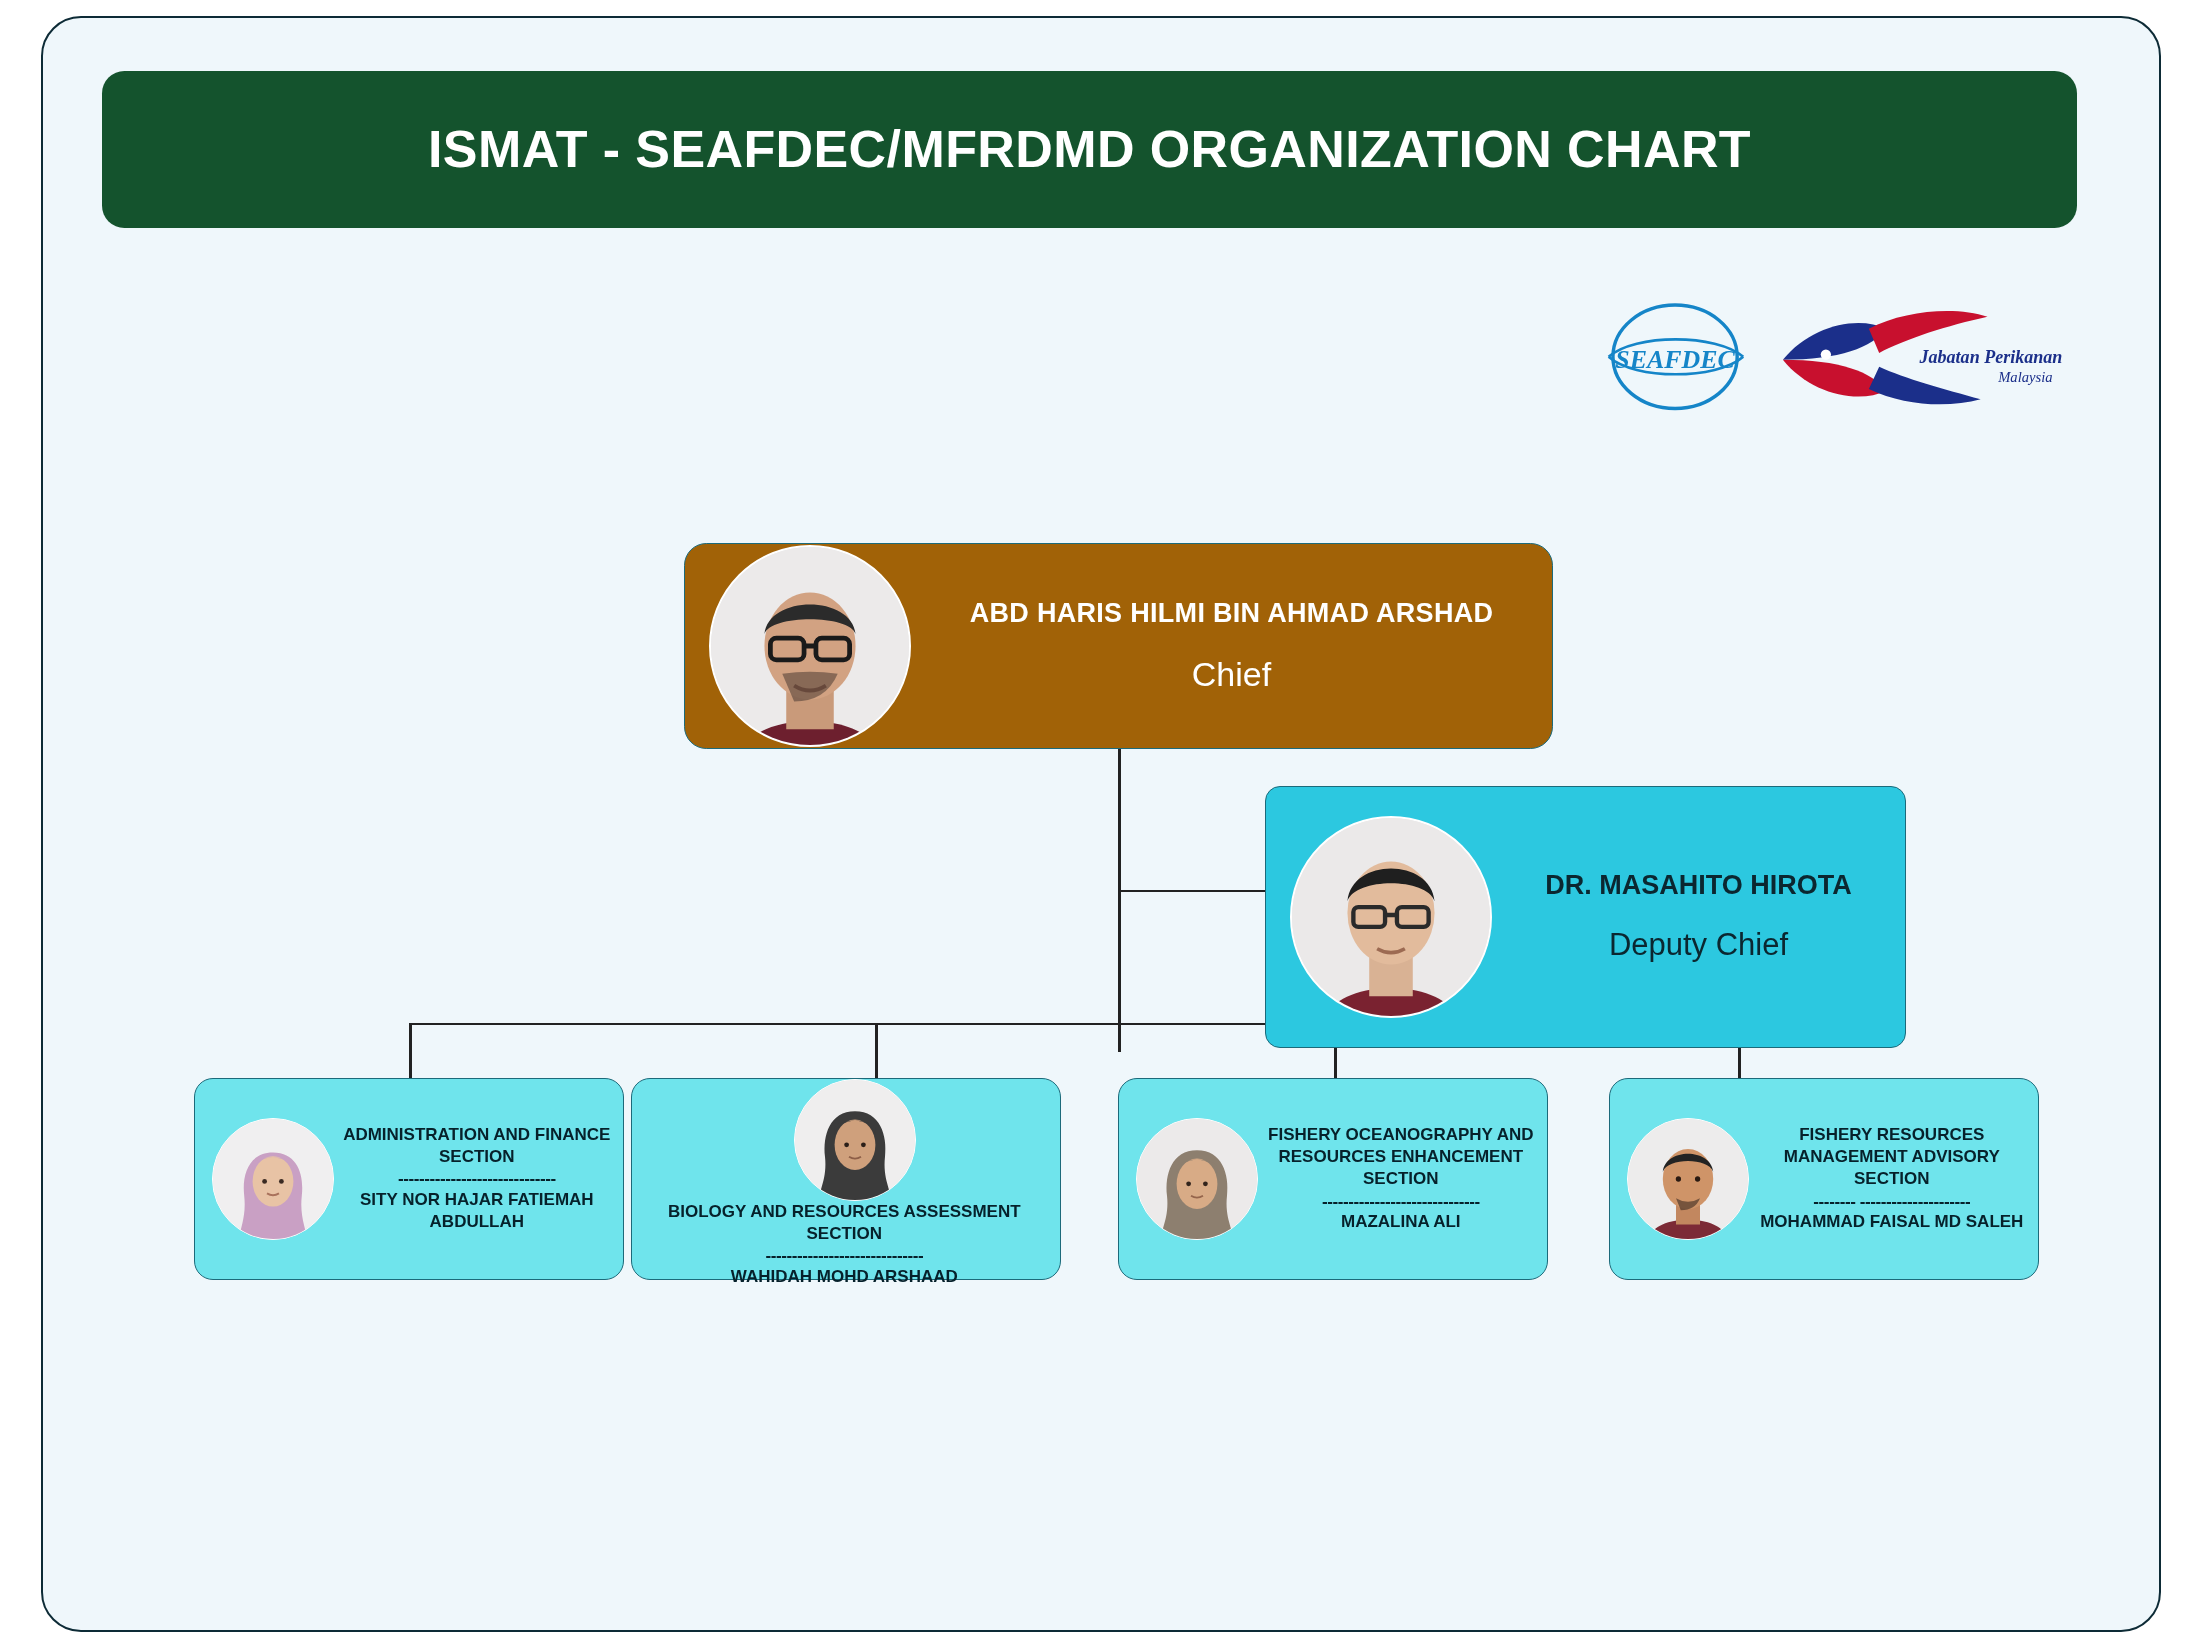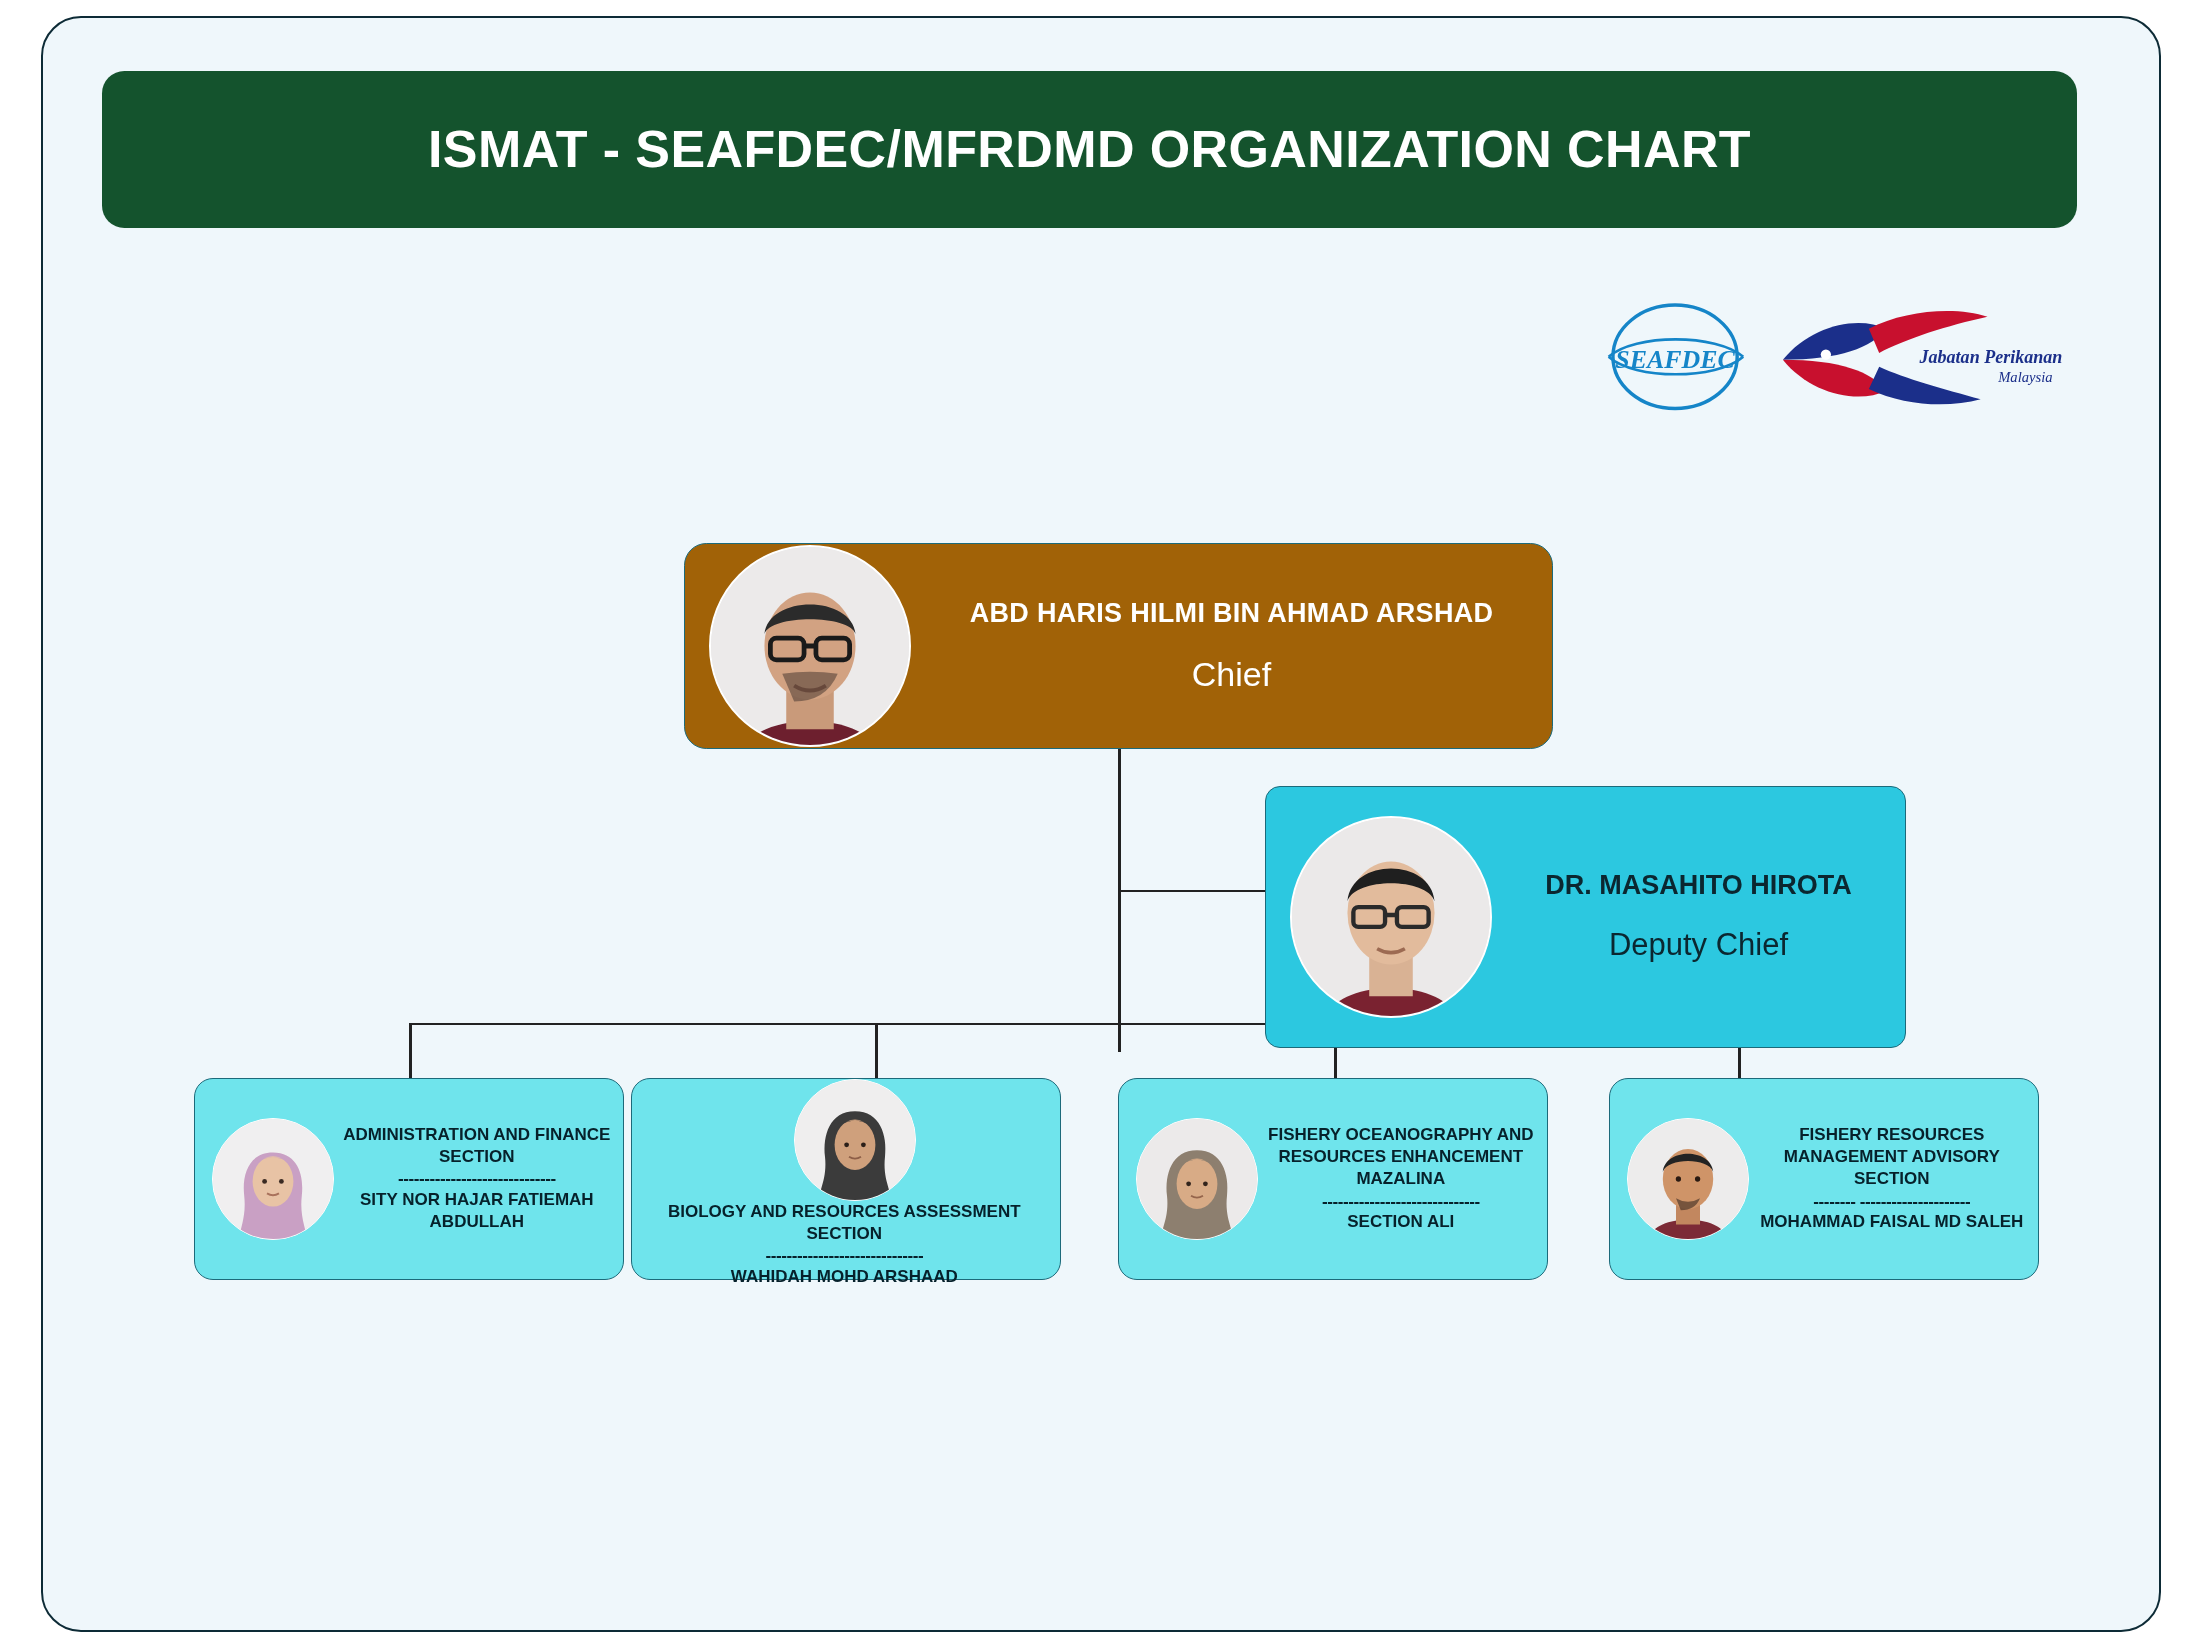--- a/index.html
+++ b/index.html
@@ -314,23 +314,23 @@
         <rect width="100" height="100" fill="#eceaea"></rect>
         <path d="M50 26 C 29 26, 23 46, 25 64 C 27 82, 20 92, 20 100 L80 100 C80 92, 73 82, 75 64 C 77 46, 71 26, 50 26 Z" fill="#8d7f6f"></path>
         <ellipse cx="50" cy="54" rx="17" ry="21" fill="#d8ab86"></ellipse>
         <path d="M33 46 C 35 30, 65 30, 67 46 L67 40 C 64 32, 36 32, 33 40 Z" fill="#8d7f6f"></path>
         <circle cx="43" cy="54" r="2" fill="#32241c"></circle>
         <circle cx="57" cy="54" r="2" fill="#32241c"></circle>
         <path d="M45 64 Q50 67 55 64" stroke="#95654c" stroke-width="1.6" fill="none"></path>
       </svg>
     </div>
     <div class="node-text">
-      <div class="sec-name">FISHERY OCEANOGRAPHY AND RESOURCES  ENHANCEMENT MAZALINA</div>
+      <div class="sec-name">FISHERY OCEANOGRAPHY AND RESOURCES  ENHANCEMENT SECTION</div>
       <div class="divider">------------------------------</div>
-      <div class="person">SECTION ALI</div>
+      <div class="person">MAZALINA ALI</div>
     </div>
   </div>
 
   <div class="node section s3">
     <div class="photo sm">
       <svg viewBox="0 0 100 100" xmlns="http://www.w3.org/2000/svg">
         <rect width="100" height="100" fill="#edecec"></rect>
         <path d="M50 84 C 22 84, 15 98, 15 108 L85 108 C85 98, 78 84, 50 84 Z" fill="#7c2a36"></path>
         <path d="M40 70 L60 70 L60 88 L40 88 Z" fill="#c2875f"></path>
         <ellipse cx="50" cy="50" rx="21" ry="25" fill="#cf9468"></ellipse>

